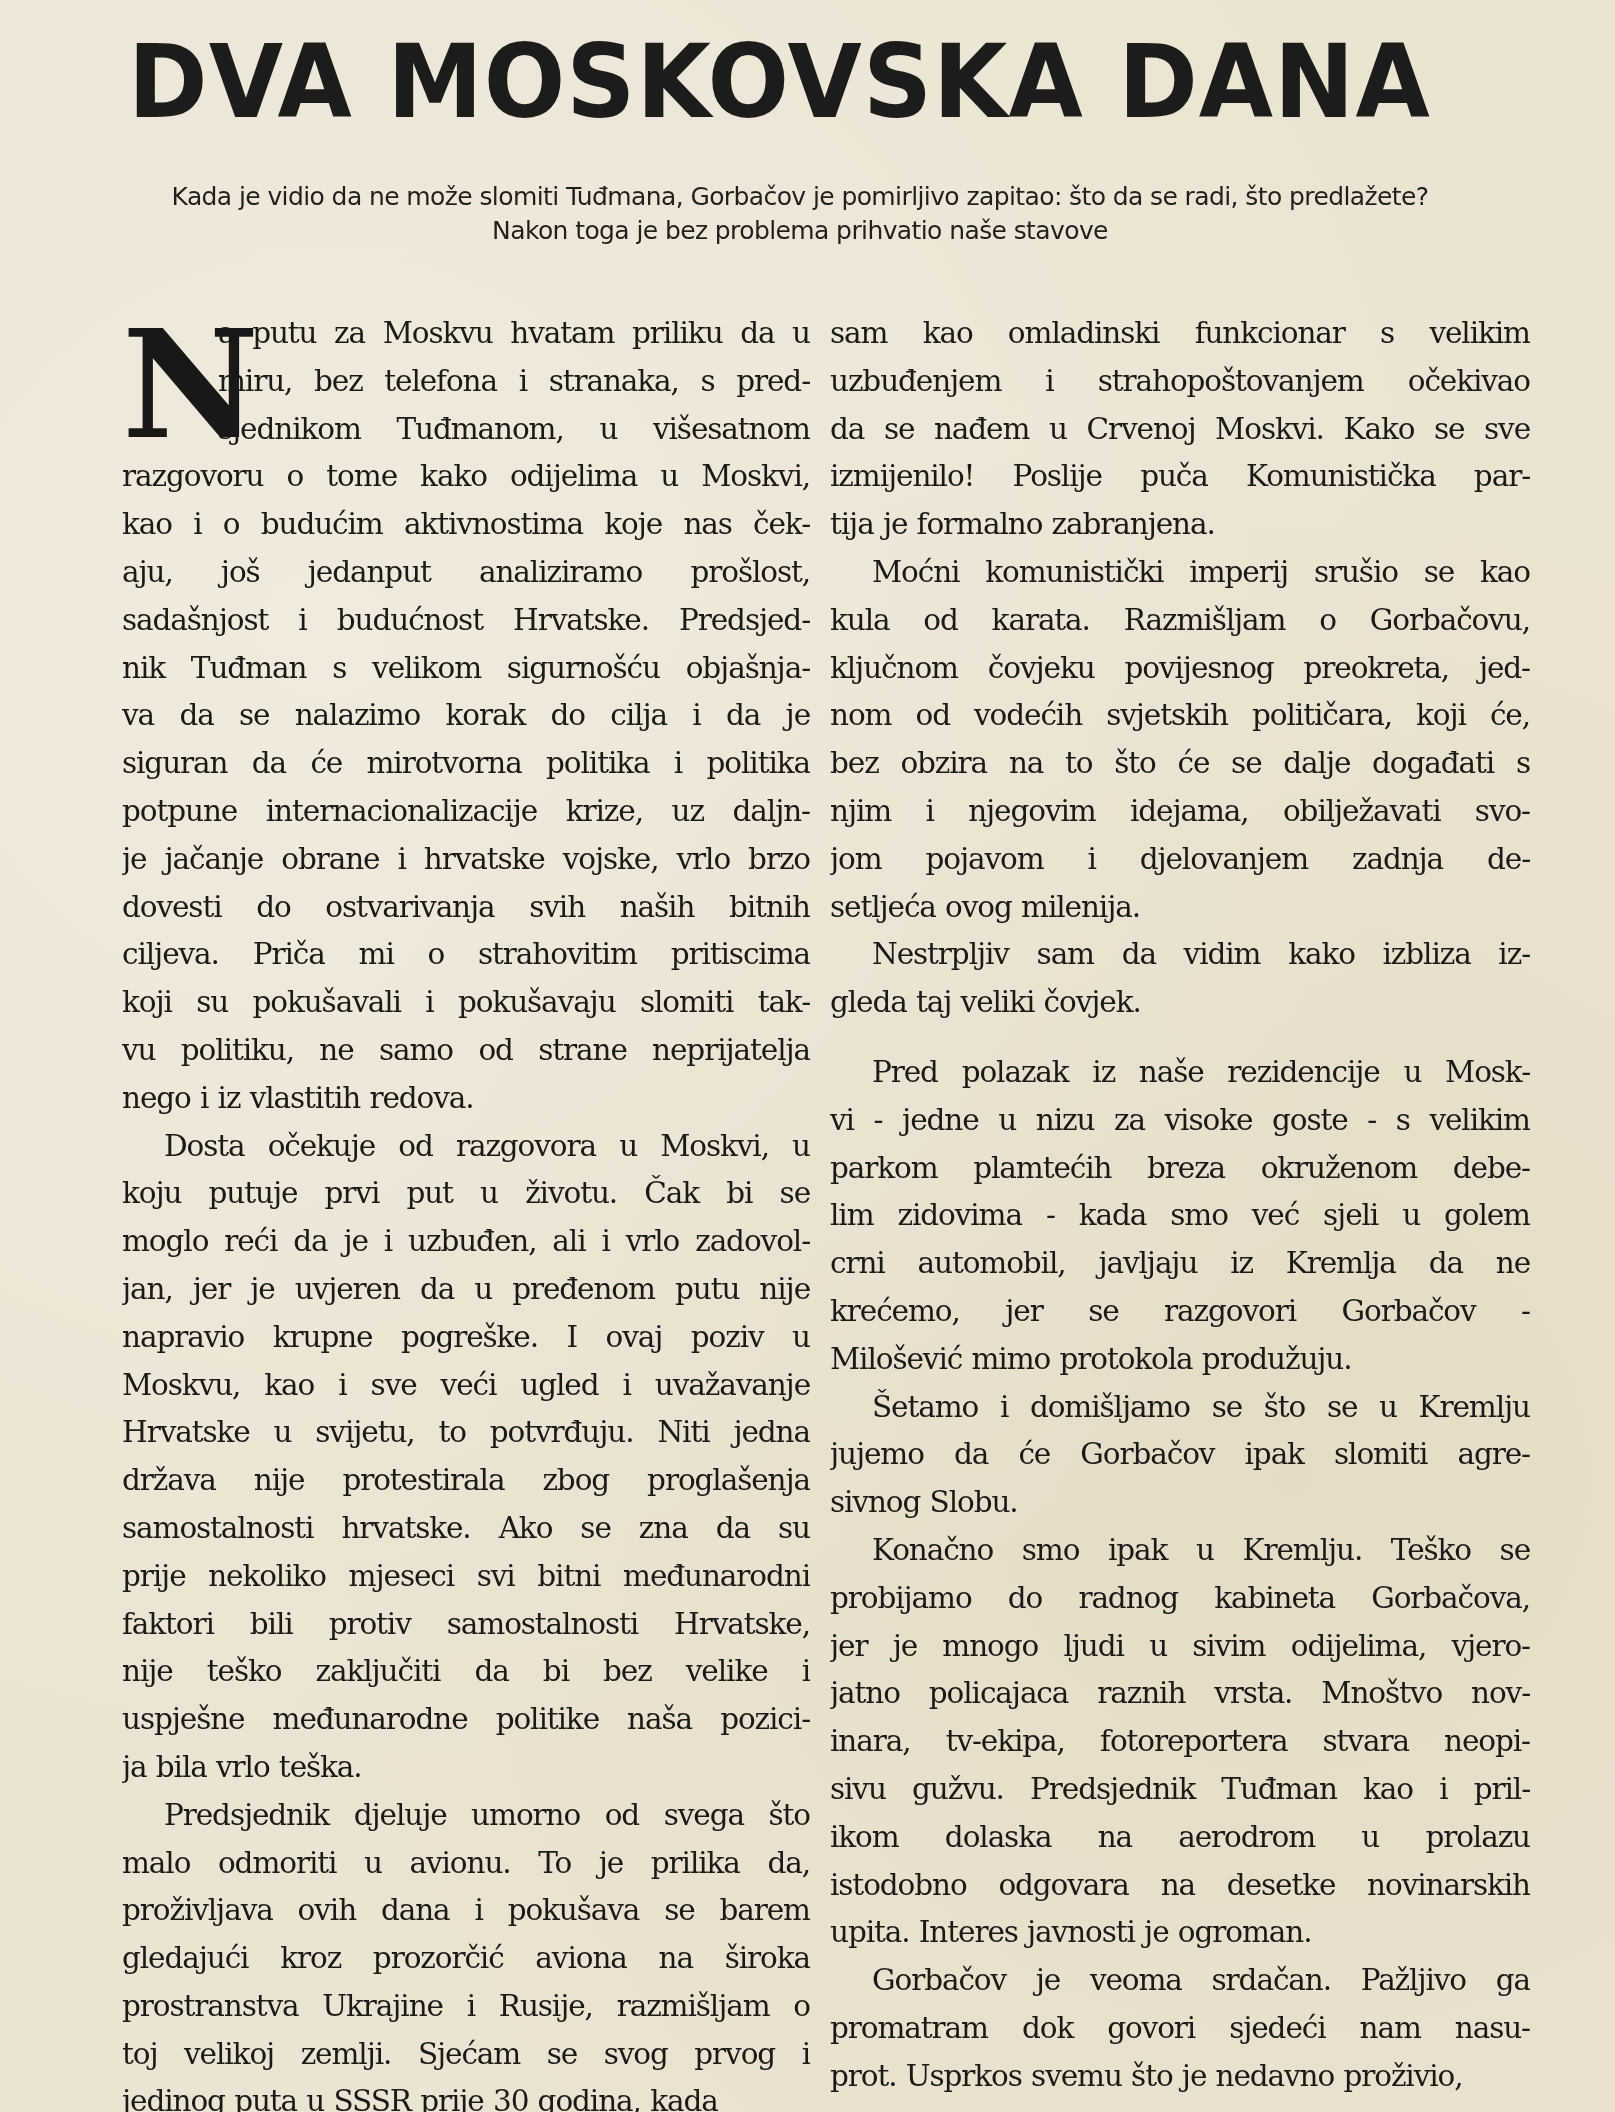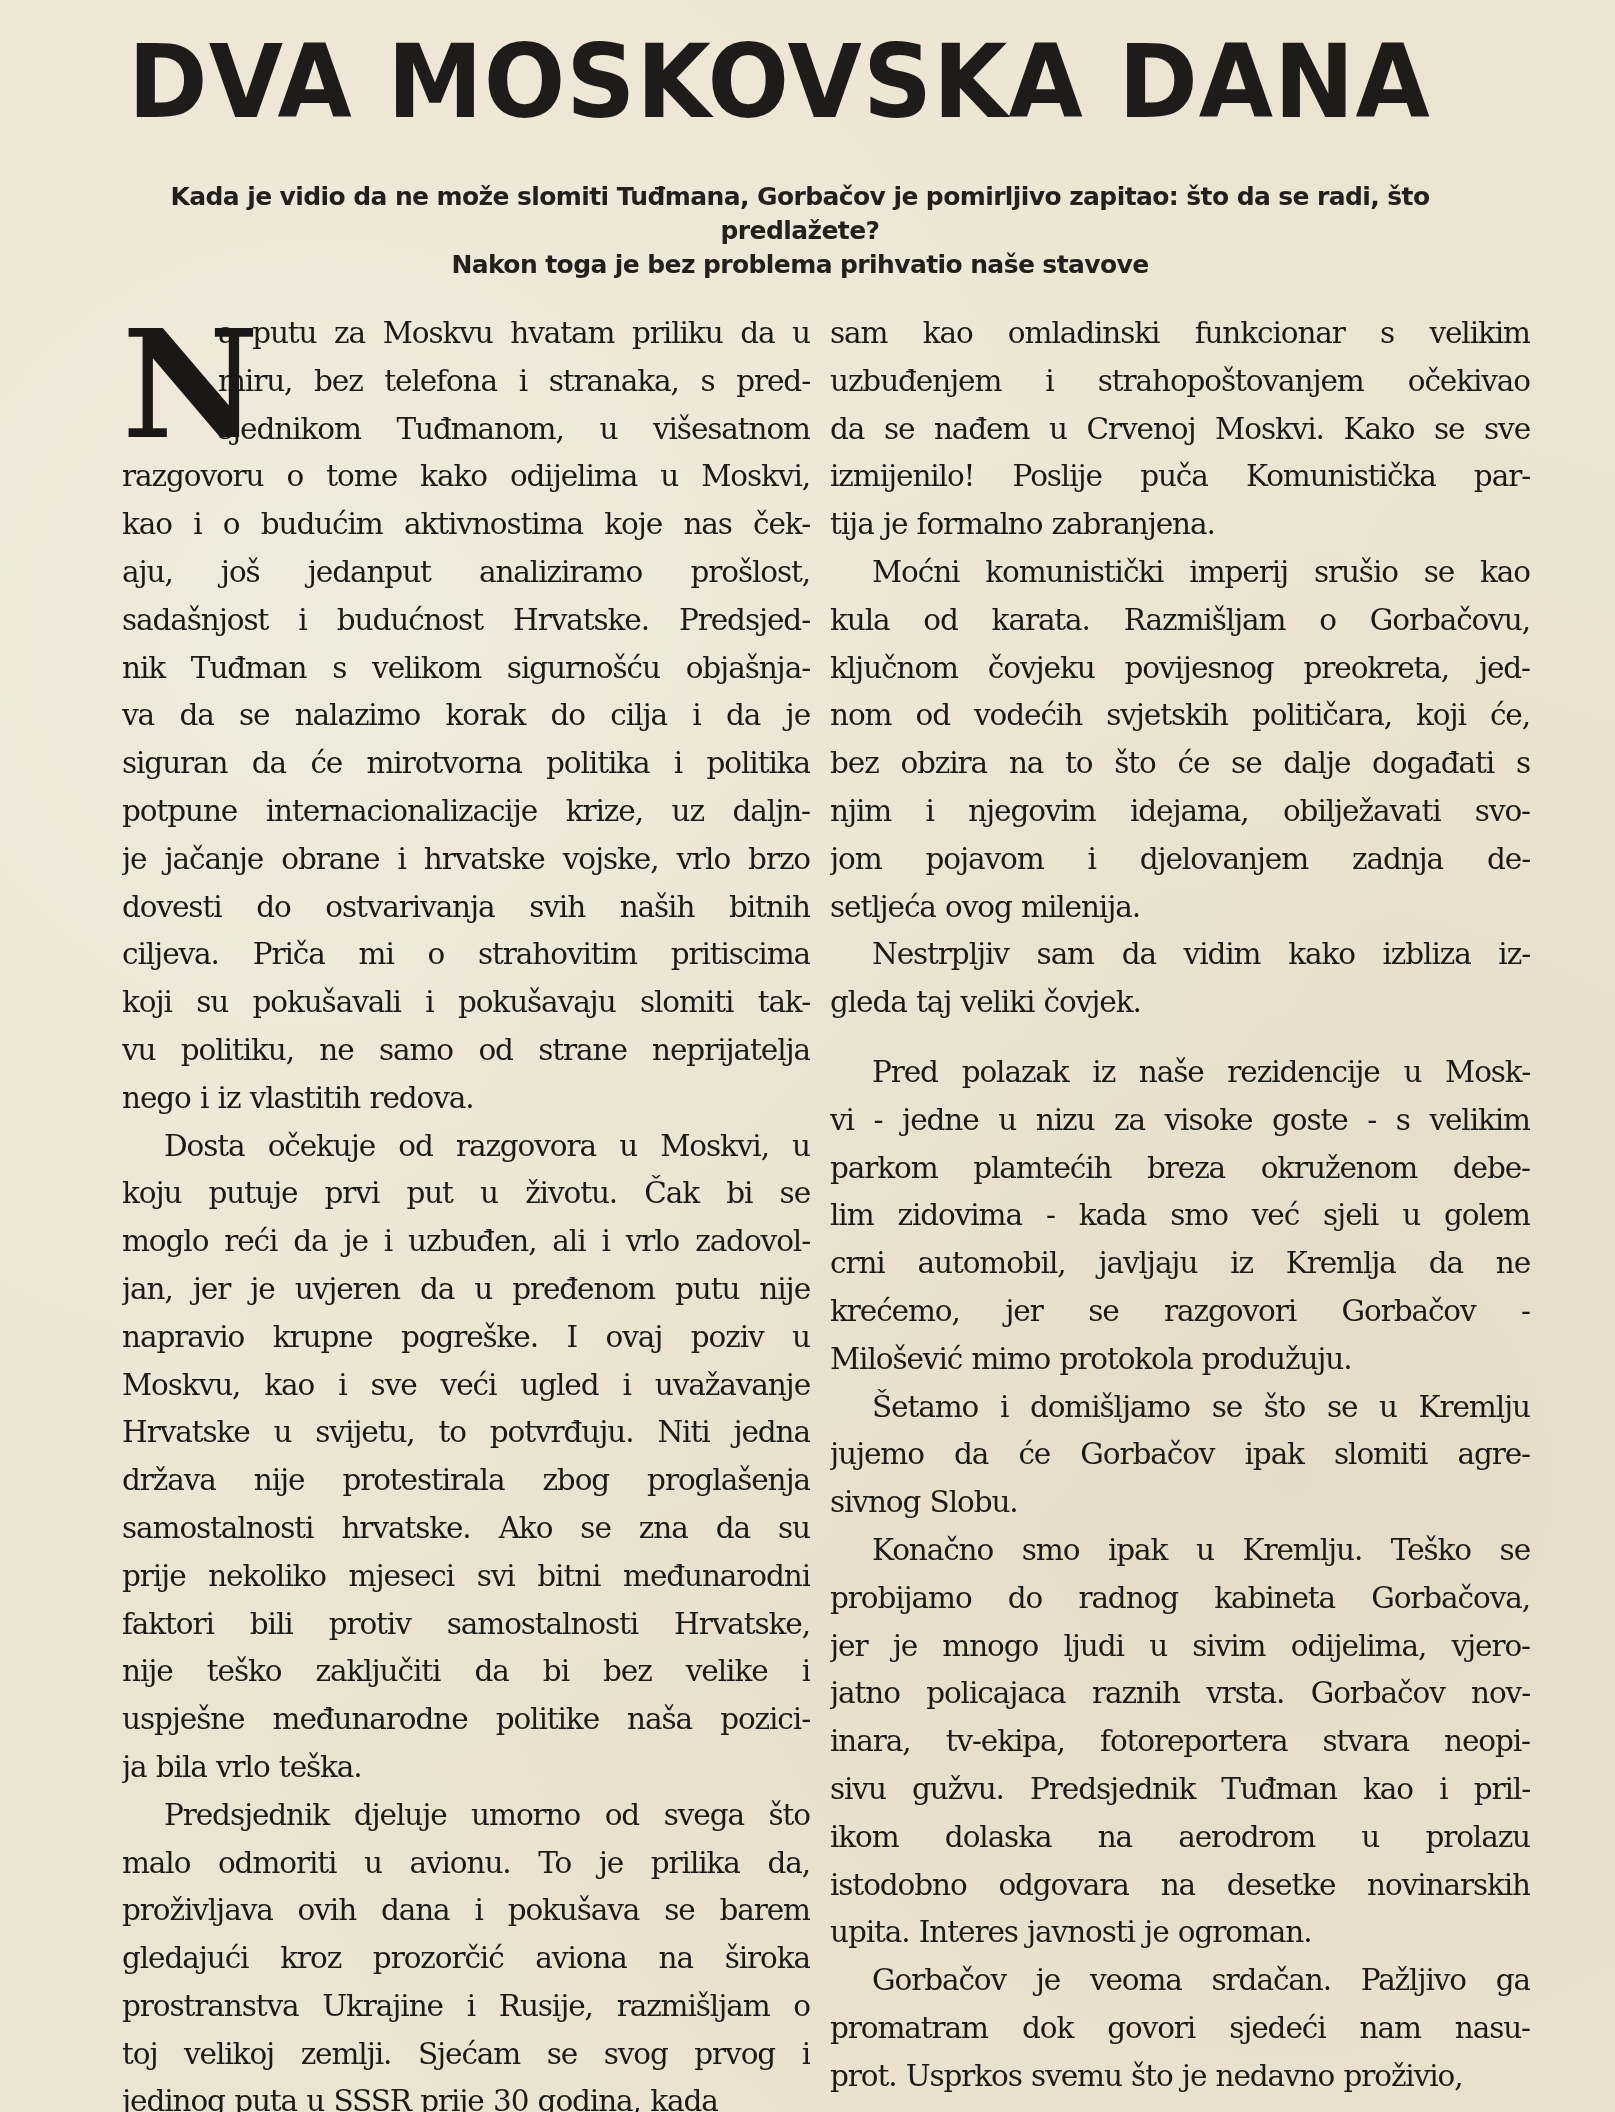--- a/index.html
+++ b/index.html
@@ -14,21 +14,21 @@
   }
   .title {
     position:absolute; left:128px; top:30px; width:1320px;
     font-family:"DejaVu Sans", sans-serif; font-weight:bold;
     font-size:96px; line-height:100px; letter-spacing:1px;
     transform:scaleX(1.0) scaleY(1.05); transform-origin:left top;
     color:#1e1c1a; white-space:nowrap;
   }
   .subtitle {
     position:absolute; left:90px; top:180px; width:1420px; text-align:center;
-    font-family:"DejaVu Sans", sans-serif; font-weight:bold;
+    font-family:"DejaVu Sans", sans-serif; font-weight:normal;
     font-size:25px; line-height:34px; color:#221f1c;
     letter-spacing:-0.6px;
   }
   .col {
     position:absolute; top:310px;
     font-family:"DejaVu Serif", serif;
     font-size:29.5px; line-height:47.8px;
     text-align:justify; letter-spacing:-1.1px; word-spacing:1px;
   }
   .col.left { left:122px; width:688px; }
@@ -138,21 +138,21 @@
     </div>
   <div>
       <span class="line indent">Šetamo i domišljamo se što se u Kremlju</span>
       <span class="line">jujemo da će Gorbačov ipak slomiti agre-</span>
       <span class="line last">sivnog Slobu.</span>
     </div>
   <div>
       <span class="line indent">Konačno smo ipak u Kremlju. Teško se</span>
       <span class="line">probijamo do radnog kabineta Gorbačova,</span>
       <span class="line">jer je mnogo ljudi u sivim odijelima, vjero-</span>
-      <span class="line">jatno policajaca raznih vrsta. Gorbačov nov-</span>
+      <span class="line">jatno policajaca raznih vrsta. Mnoštvo nov-</span>
       <span class="line">inara, tv-ekipa, fotoreportera stvara neopi-</span>
       <span class="line">sivu gužvu. Predsjednik Tuđman kao i pril-</span>
       <span class="line">ikom dolaska na aerodrom u prolazu</span>
       <span class="line">istodobno odgovara na desetke novinarskih</span>
       <span class="line last">upita. Interes javnosti je ogroman.</span>
     </div>
   <div>
       <span class="line indent">Gorbačov je veoma srdačan. Pažljivo ga</span>
       <span class="line">promatram dok govori sjedeći nam nasu-</span>
       <span class="line last">prot. Usprkos svemu što je nedavno proživio,</span>

